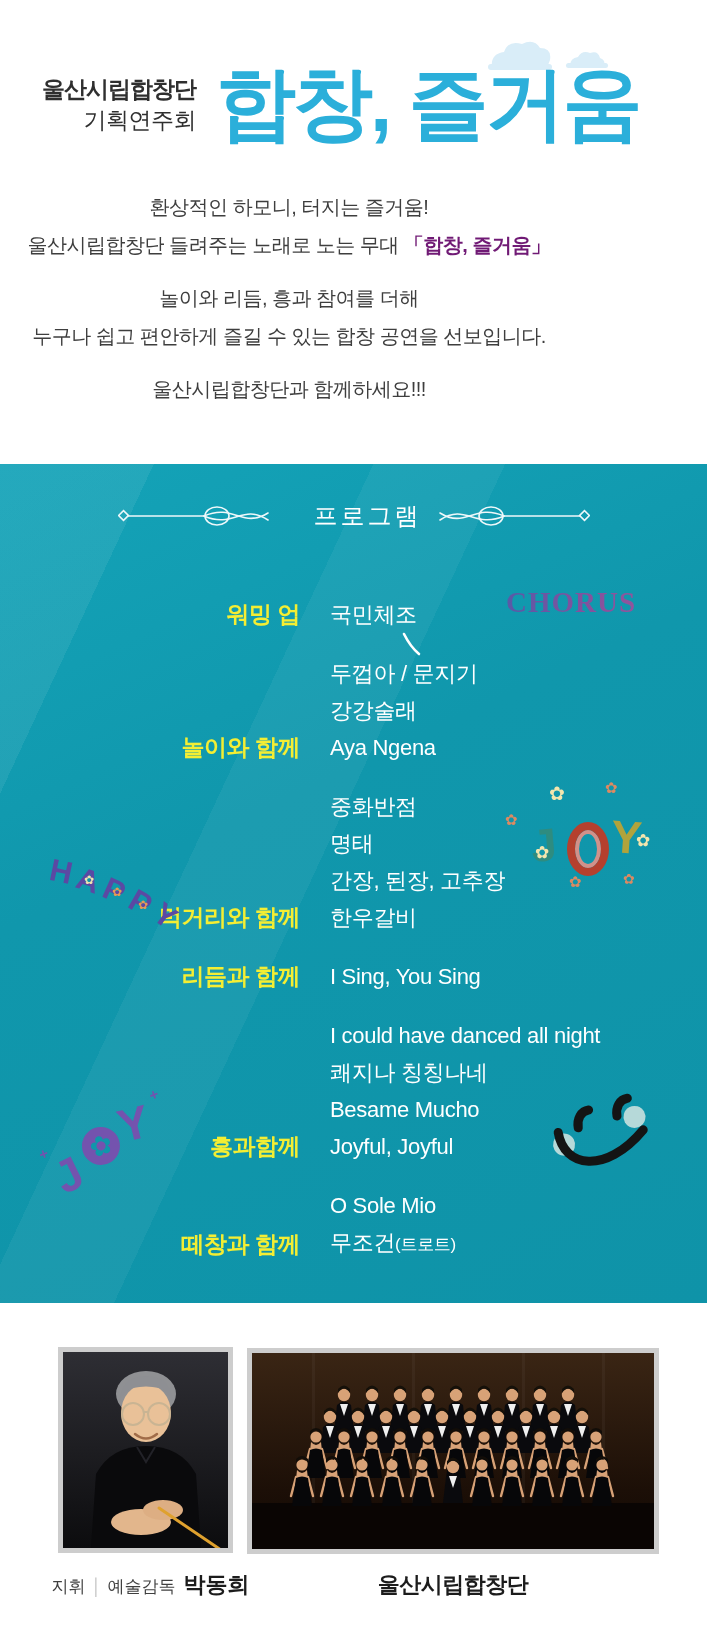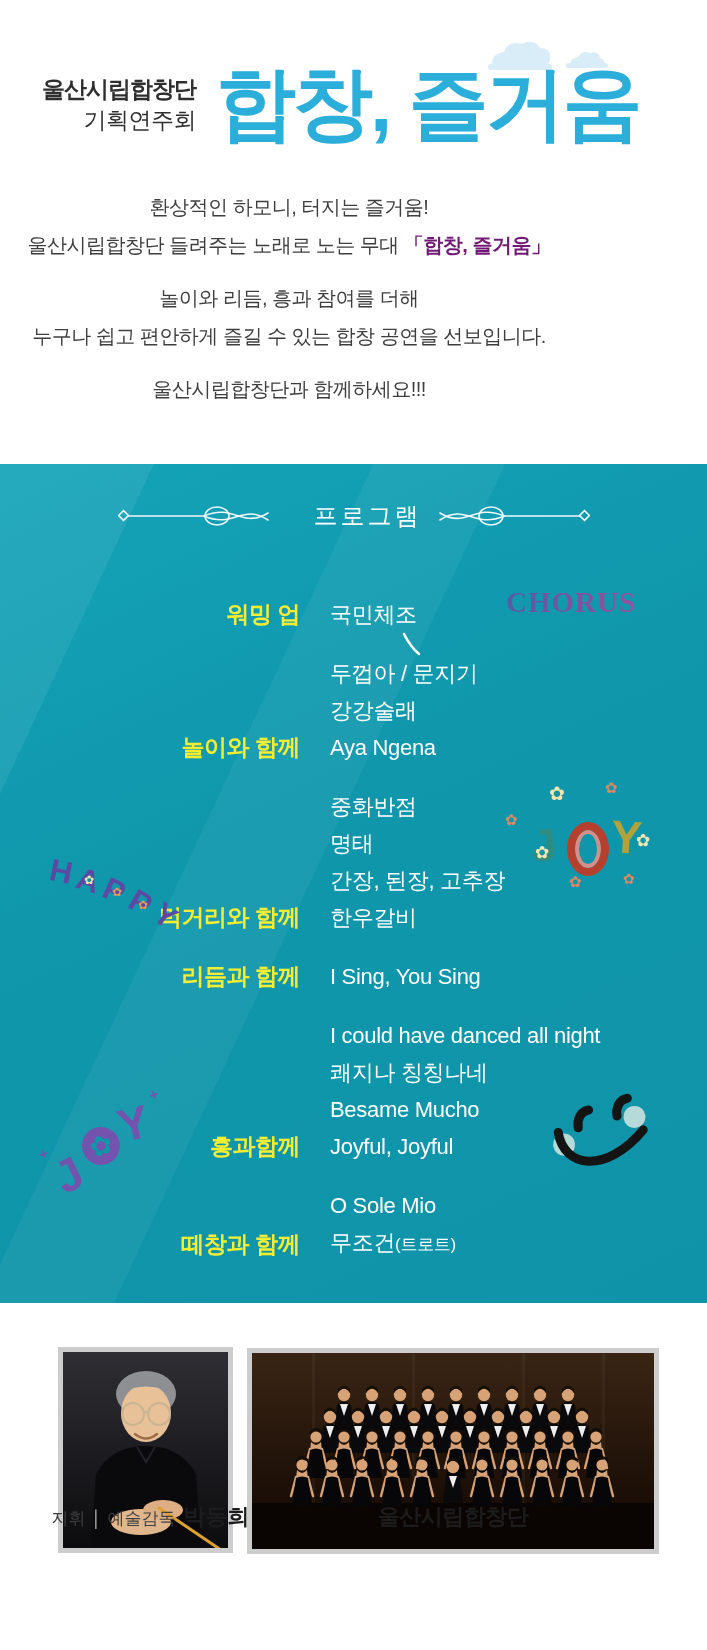--- a/index.html
+++ b/index.html
@@ -63,21 +63,21 @@
   .joy-purple{position:absolute;left:52px;top:636px;width:130px;height:110px;transform:rotate(-20deg);}
   .joy-purple .lt{position:absolute;font-size:46px;line-height:46px;font-weight:900;color:#7453ae;}
   .joy-purple .oflower{position:absolute;left:34px;top:22px;width:38px;height:38px;border-radius:50%;background:#7453ae;display:flex;align-items:center;justify-content:center;}
   .joy-purple .oflower span{font-size:27px;color:#1096ab;line-height:1;}
   .joy-purple .spark{position:absolute;color:#7453ae;font-weight:900;font-size:15px;}
   .smiley{position:absolute;left:545px;top:616px;width:108px;height:118px;}
   
   .photo{position:absolute;border:5px solid #cdcdcd;background:#101012;}
   .photo.left{left:58px;top:1347px;width:165px;height:196px;}
   .photo.right{left:247px;top:1348px;width:402px;height:196px;}
-  .cap{position:absolute;top:1502px;text-align:center;white-space:nowrap;color:#1c1c1c;}
+  .cap{position:absolute;top:1570px;text-align:center;white-space:nowrap;color:#1c1c1c;}
   .cap.left{left:18px;width:265px;}
   .cap.right{left:247px;width:412px;}
   .cap .role{font-size:17px;color:#3f3f3f;font-weight:400;}
   .cap .sep{color:#c0c0c0;font-size:16px;padding:0 6px;}
   .cap .name{font-size:22px;font-weight:800;margin-left:8px;}
   .cap .choir{font-size:22px;font-weight:800;letter-spacing:-0.5px;}
 </style>
 </head>
 <body>
 

